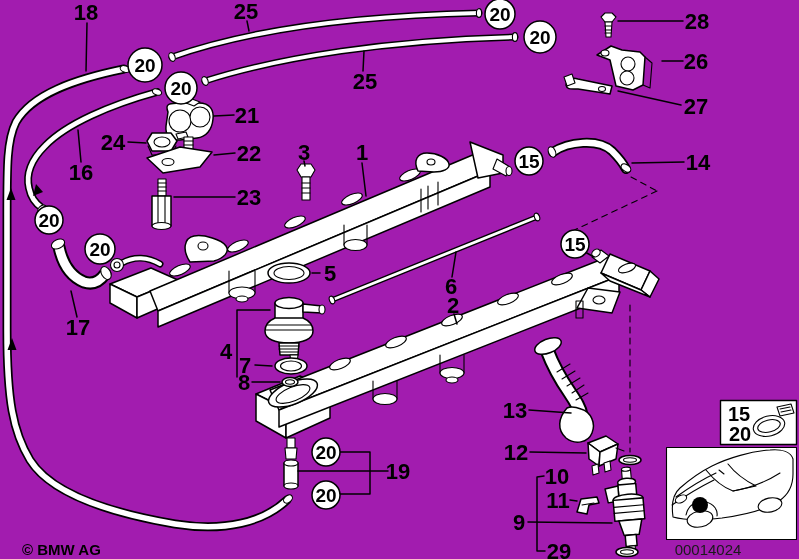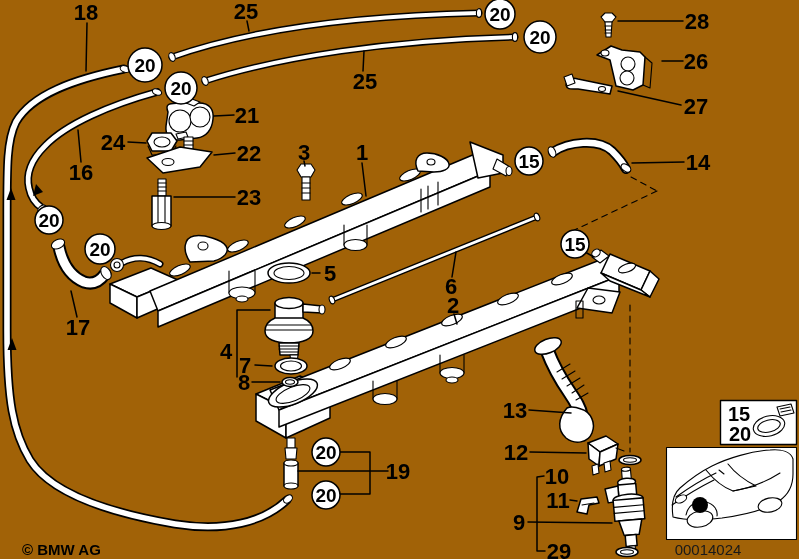--- a/index.html
+++ b/index.html
@@ -1,16 +1,16 @@
 <!DOCTYPE html>
 <html><head>
 <meta charset="utf-8">
 <style>
   html,body{margin:0;padding:0;background:#fff;}
-  #stage{position:relative;width:799px;height:559px;background:#a16207;overflow:hidden;
+  #stage{position:relative;width:799px;height:559px;background:#a21caf;overflow:hidden;
          font-family:"Liberation Sans",sans-serif;}
   svg{display:block;}
   .ln   {fill:none;stroke:#000;stroke-width:1.5;stroke-linecap:round;stroke-linejoin:round;}
   .lnt  {fill:none;stroke:#000;stroke-width:1.1;stroke-linecap:round;stroke-linejoin:round;}
   .fw   {fill:#fff;stroke:#000;stroke-width:1.5;stroke-linejoin:round;}
   .fwt  {fill:#fff;stroke:#000;stroke-width:1.1;stroke-linejoin:round;}
   .blk  {fill:#000;stroke:none;}
   .dash {stroke-dasharray:6 5;}
   .t9o  {fill:none;stroke:#000;stroke-width:9;stroke-linecap:round;}
   .t9i  {fill:none;stroke:#fff;stroke-width:5.6;stroke-linecap:round;}

